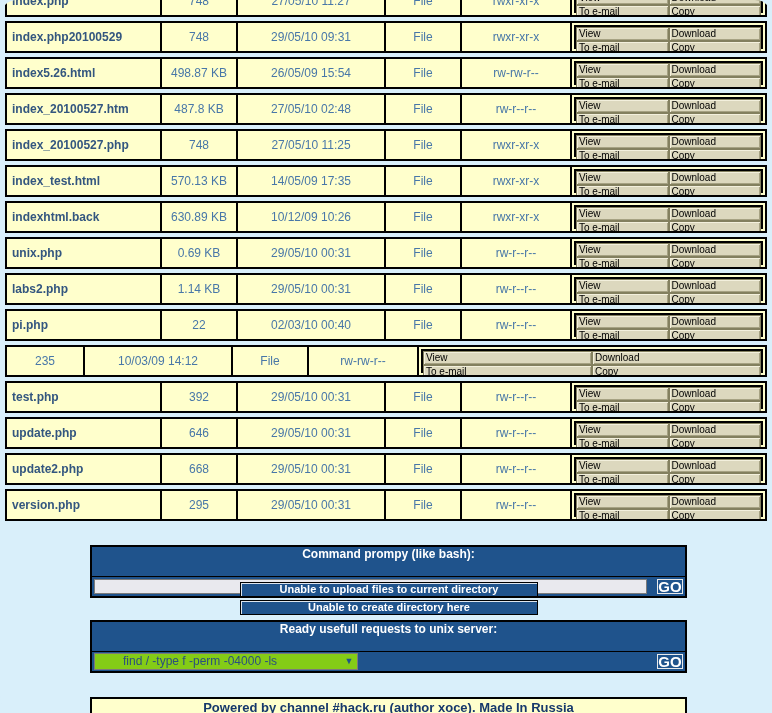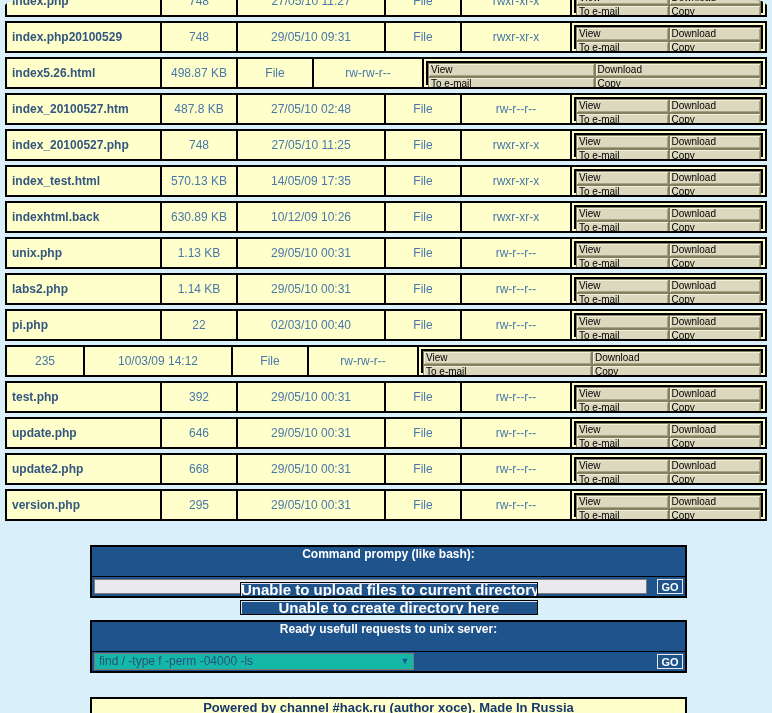--- a/index.html
+++ b/index.html
@@ -56,41 +56,41 @@
   }
   .box-row { display:flex; align-items:center; padding:2px; height:19px; }
   .cmd-input {
     width:553px; height:15px; background:#e9e9ee;
     border:1px solid #7a7a7a; font-size:11px; color:#1f3a63;
     padding:0 2px; outline:none;
   }
   .go-btn {
     margin-left:auto; width:26px; height:15px;
     background:#1f538c; border:1px solid #e9e9e9;
-    color:#fff; font-weight:bold; font-size:11px; line-height:12px;
+    color:#fff; font-weight:bold; font-size:15px; line-height:12px;
     text-align:center; cursor:pointer; padding:0;
     font-family:"Liberation Sans", sans-serif;
   }
   #cmd-box { top:545px; }
   #req-box { top:620px; }
 
   .notice-bar {
     position:absolute; left:240px; width:298px; height:15px;
     background:#1f538c; border:1px solid #000;
     box-shadow:inset 1px 1px 0 rgba(255,255,255,.85);
-    color:#fff; font-weight:bold; font-size:15px; line-height:13px;
+    color:#fff; font-weight:bold; font-size:11px; line-height:13px;
     text-align:center; white-space:nowrap; overflow:hidden;
   }
   #notice-upload { top:582px; }
   #notice-mkdir  { top:600px; }
 
   .select-box {
-    width:320px; height:17px; background:#14b8a6;
+    width:264px; height:17px; background:#84cc16;
     border:1px solid #7a7a7a; display:flex; align-items:center;
-    font-size:12px; color:#2b4f7e; cursor:pointer;
+    font-size:12px; color:#2b4f7e; cursor:pointer;padding-left:24px;
   }
   .select-text { flex:1; padding-left:4px; line-height:15px;
                  white-space:nowrap; overflow:hidden; }
   .select-arrow { width:16px; text-align:center; font-size:9px;
                   color:#1f538c; line-height:15px; }
 
   
   .footer-bar {
     position:absolute; left:90px; top:697px; width:597px; height:22px;
     background:#ffffcc; border:2px solid #000;
@@ -132,20 +132,21 @@
           <button class="act-btn">Download</button>
           <button class="act-btn">To e-mail</button>
           <button class="act-btn">Copy</button>
         </div>
       </div>
     </div>
 
     <div class="row">
       <div class="cell c-name">index5.26.html</div>
       <div class="cell c-size">498.87 KB</div>
+      <div class="cell c-date">26/05/09 15:54</div>
       <div class="cell c-type">File</div>
       <div class="cell c-perms">rw-rw-r--</div>
       <div class="cell c-actions">
         <div class="btn-group">
           <button class="act-btn">View</button>
           <button class="act-btn">Download</button>
           <button class="act-btn">To e-mail</button>
           <button class="act-btn">Copy</button>
         </div>
       </div>
@@ -210,21 +211,21 @@
           <button class="act-btn">View</button>
           <button class="act-btn">Download</button>
           <button class="act-btn">To e-mail</button>
           <button class="act-btn">Copy</button>
         </div>
       </div>
     </div>
 
     <div class="row">
       <div class="cell c-name">unix.php</div>
-      <div class="cell c-size">1.13 KB</div>
+      <div class="cell c-size">0.69 KB</div>
       <div class="cell c-date">29/05/10 00:31</div>
       <div class="cell c-type">File</div>
       <div class="cell c-perms">rw-r--r--</div>
       <div class="cell c-actions">
         <div class="btn-group">
           <button class="act-btn">View</button>
           <button class="act-btn">Download</button>
           <button class="act-btn">To e-mail</button>
           <button class="act-btn">Copy</button>
         </div>

